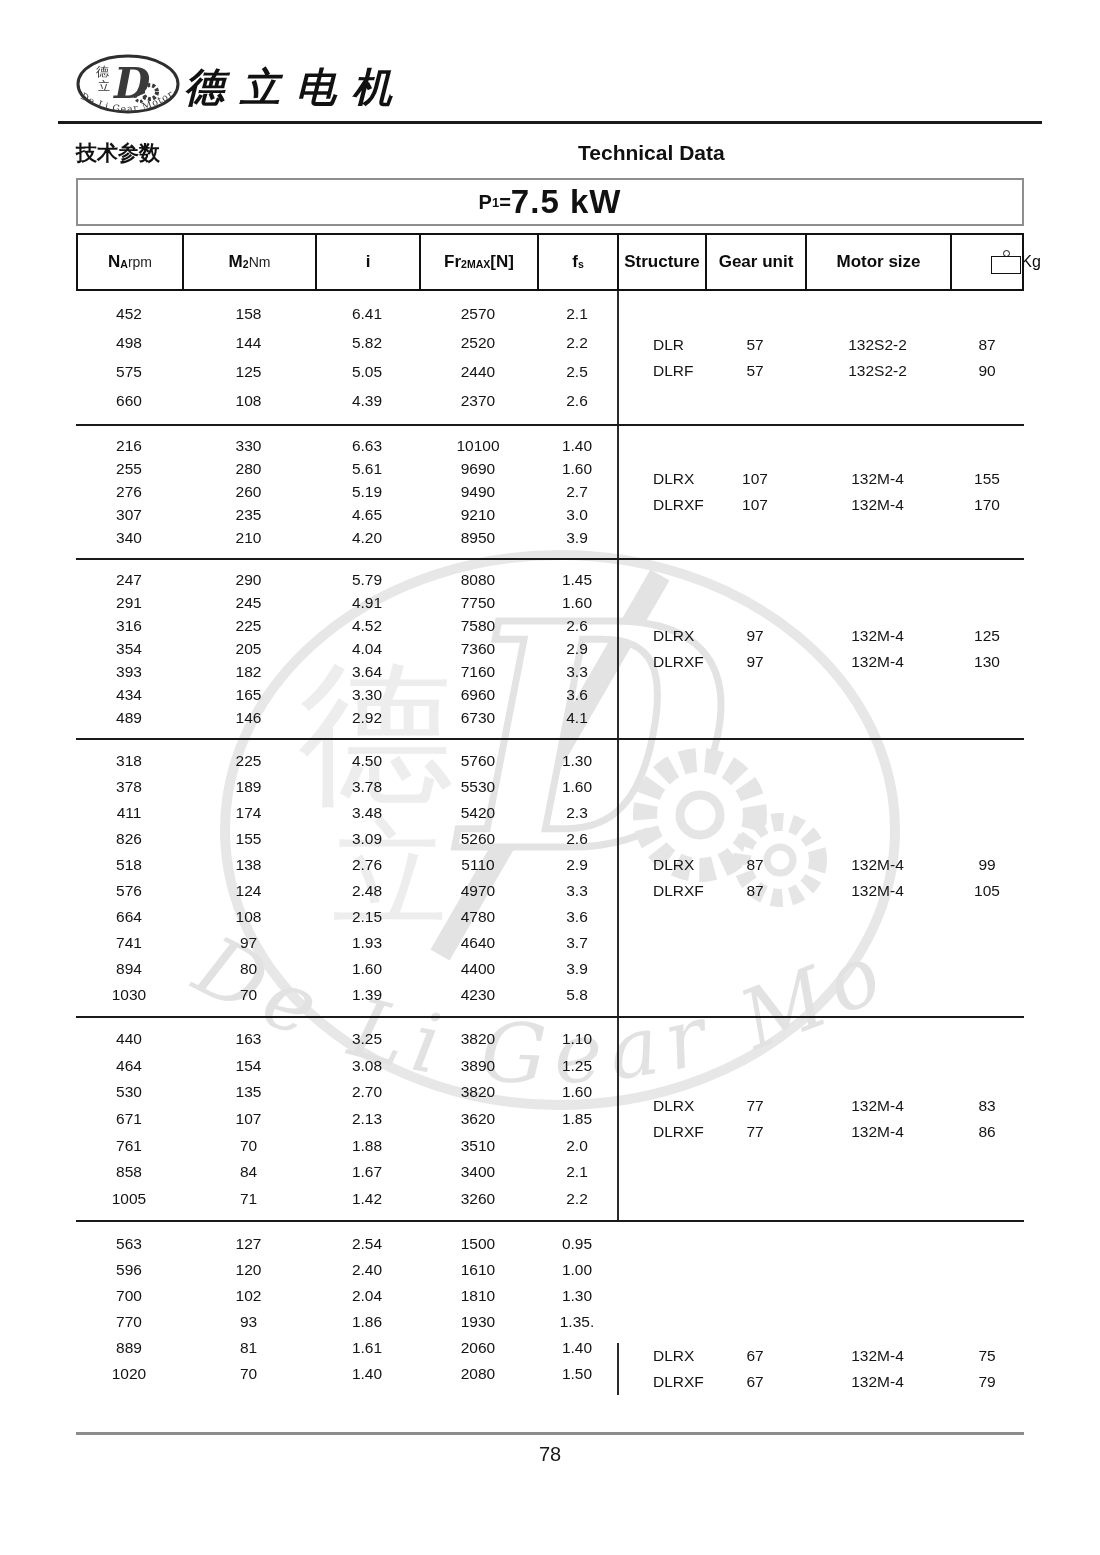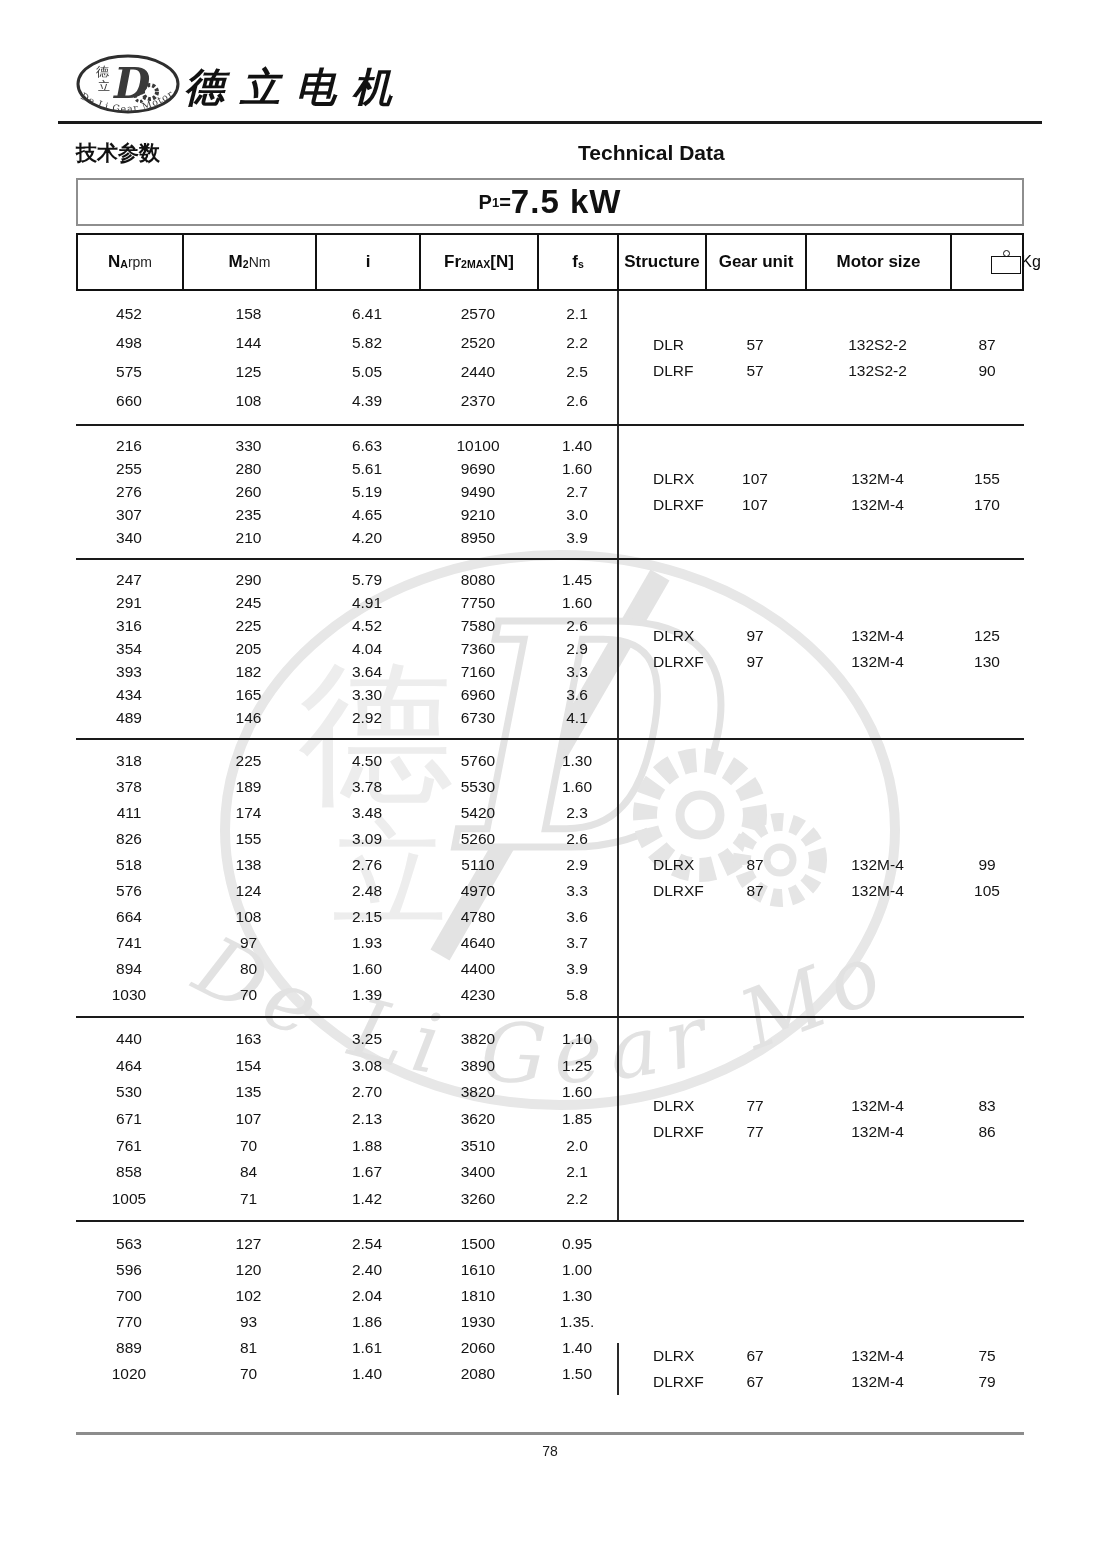--- a/index.html
+++ b/index.html
@@ -78,21 +78,21 @@
   .info-block { width:100%; display:flex; flex-direction:column; }
   .info-row { display:flex; align-items:center; height:26px; font-size:15.5px; color:#141414; }
   .icell { box-sizing:border-box; }
   .ic-structure { flex:0 0 86px; text-align:left; padding-left:34px; }
   .ic-gear      { flex:0 0 100px; text-align:center; }
   .ic-motor     { flex:0 0 145px; text-align:center; }
   .ic-kg        { flex:0 0 74px; text-align:center; }
 
   
   .footer-rule { position:absolute; left:76px; top:1432px; width:948px; height:3px; background:#8c8c8c; z-index:1; }
-  .page-number { position:absolute; left:0; top:1443px; width:1100px; text-align:center; font-size:14px; color:#1a1a1a; z-index:1; }
+  .page-number { position:absolute; left:0; top:1443px; width:1100px; text-align:center; font-size:20px; color:#1a1a1a; z-index:1; }
 </style>
 </head>
 <body>
 
 <svg id="watermark" viewBox="0 0 840 660" aria-hidden="true">
   <ellipse cx="420" cy="315" rx="335" ry="275" fill="none" stroke="#e7e7e7" stroke-width="10"></ellipse>
   <path d="M 520,60 L 300,440" stroke="#e3e3e3" stroke-width="22" fill="none"></path>
   <text x="158" y="272" font-size="155" fill="#ededed" font-family="DejaVu Serif, serif">德</text>
   <text x="192" y="398" font-size="115" fill="#ededed" font-family="DejaVu Serif, serif">立</text>
   <text x="322" y="332" font-size="310" font-style="italic" font-weight="bold" font-family="DejaVu Serif, serif" fill="#ffffff" stroke="#e3e3e3" stroke-width="7">D</text>

